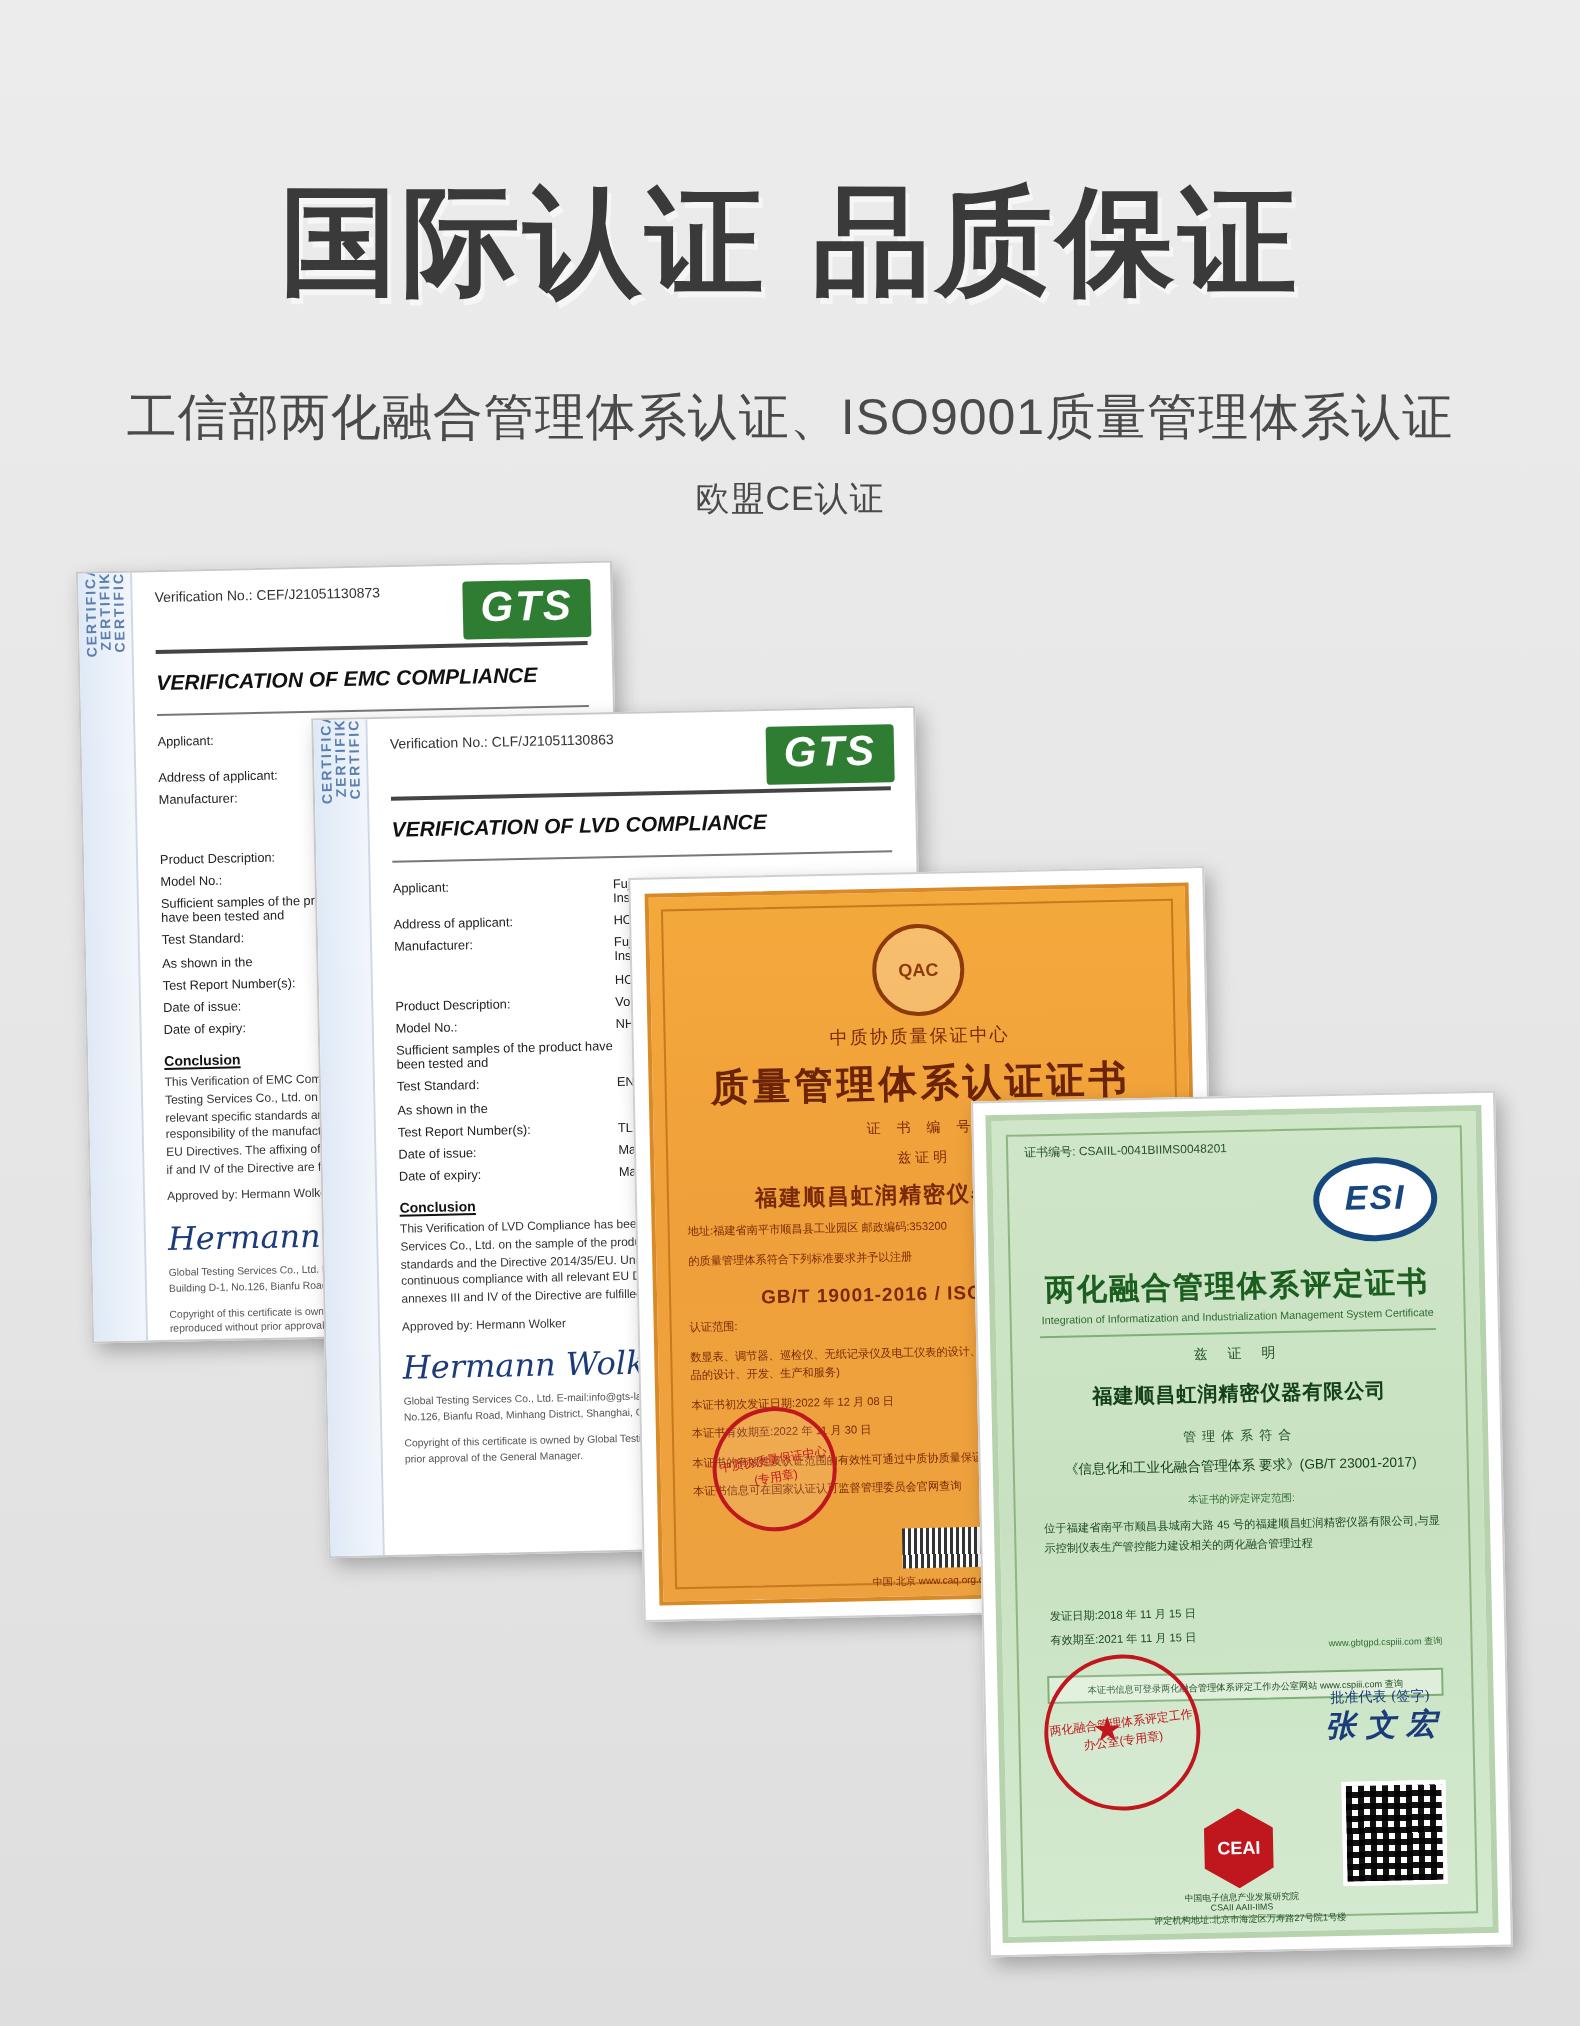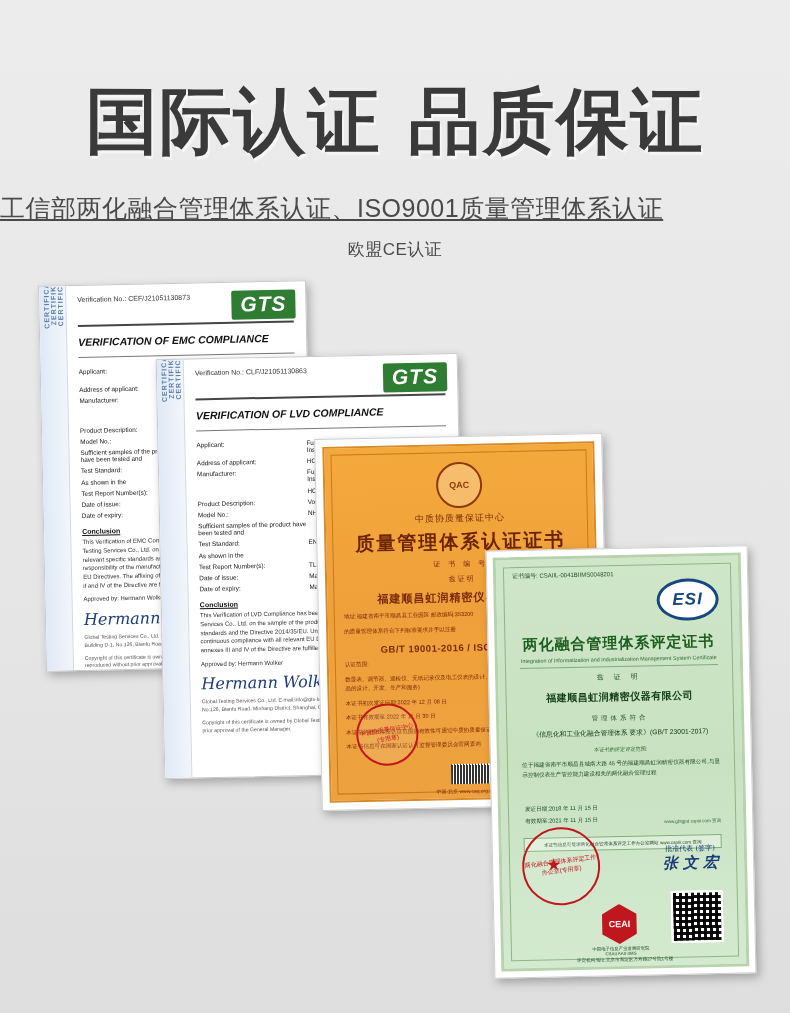--- a/index.html
+++ b/index.html
@@ -11,30 +11,30 @@
     position:relative;
   }
   .page{
     position:absolute;inset:0;
     background:linear-gradient(180deg,#ececec 0%,#e6e6e6 55%,#dedede 100%);
   }
   
   .headline{
     position:absolute;left:0;right:0;top:78px;
     text-align:center;
-    font-size:72px;line-height:86px;
+    font-size:59px;line-height:86px;
     font-weight:bold;
     color:#3a3a3a;
     letter-spacing:2px;
     font-family:"DejaVu Sans","Liberation Sans",sans-serif;
     text-shadow:2px 3px 0 rgba(255,255,255,.55);
   }
   .sub1{
     position:absolute;left:0;right:0;top:192px;
-    text-align:left;font-size:25px;color:#4a4a4a;letter-spacing:.5px;text-decoration:underline;
+    text-align:center;font-size:25px;color:#4a4a4a;letter-spacing:.5px;
   }
   .sub2{
     position:absolute;left:0;right:0;top:238px;
     text-align:center;font-size:17px;color:#4a4a4a;letter-spacing:.5px;
   }
 
   
   .cert{
     position:absolute;
     box-shadow:3px 4px 10px rgba(0,0,0,.28);

